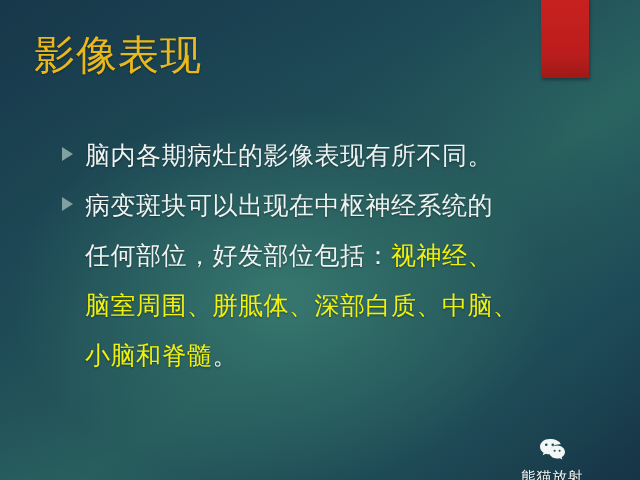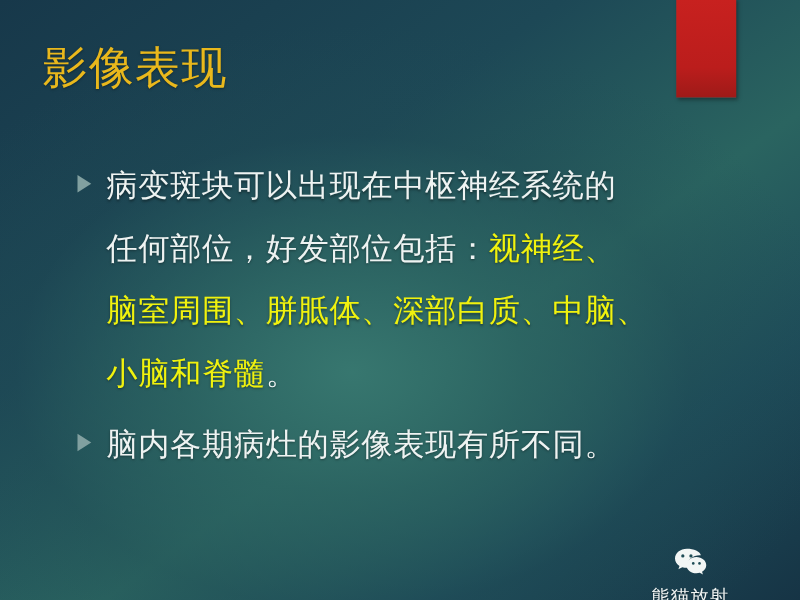--- a/index.html
+++ b/index.html
@@ -32,21 +32,21 @@
     height: 80px;
     background: linear-gradient(180deg, #c8211f 0%, #bb1d1c 70%, #9e1a18 100%);
     box-shadow: 1px 2px 3px rgba(0,0,0,0.35);
   }
 
   
   #title {
     position: absolute;
     left: 34px;
     top: 30px;
-    font-size: 36px;
+    font-size: 41px;
     line-height: 50px;
     color: #e9b81c;
     letter-spacing: 1px;
     font-weight: 400;
     text-shadow: 0 1px 2px rgba(0,0,0,0.35);
     white-space: nowrap;
   }
 
   
   #body-block {
@@ -113,42 +113,42 @@
 <body>
 
 <div id="slide">
 
   <div id="red-block"></div>
 
   <div id="title">影像表现</div>
 
   <div id="body-block">
 
+    <div class="para second">
+      <span class="bullet"></span>
+      <span class="para-text">
+        <span>脑内各期病灶的影像表现有所不同。</span>
+      </span>
+    </div>
+
     <div class="para">
       <span class="bullet"></span>
       <span class="para-text">
         <span>
           <span>病变斑块可以出现在中枢神经系统的</span>
         </span><br>
         <span>
           <span>任何部位，好发部位包括：</span><span class="hl">视神经、</span>
         </span><br>
         <span>
           <span class="hl">脑室周围、胼胝体、深部白质、中脑、</span>
         </span><br>
         <span>
           <span class="hl">小脑和脊髓</span><span>。</span>
         </span>
-      </span>
-    </div>
-
-    <div class="para second">
-      <span class="bullet"></span>
-      <span class="para-text">
-        <span>脑内各期病灶的影像表现有所不同。</span>
       </span>
     </div>
 
   </div>
 
   <div id="watermark">
     <svg id="wechat-icon" viewBox="0 0 54 46">
       <path d="M21 2C10.5 2 2 8.9 2 17.4c0 4.9 2.8 9.2 7.2 12L7.4 34.6l6.2-3.2c2.3 0.7 4.8 1.1 7.4 1.1 0.6 0 1.2 0 1.8-0.1-0.5-1.4-0.8-2.9-0.8-4.4 0-8.7 8.7-15.7 19.4-15.7 0.7 0 1.3 0 2 0.1C41.8 6 32.4 2 21 2z" fill="#f2f6f5"></path>
       <circle cx="14.5" cy="13.5" r="2.6" fill="#1e4c55"></circle>
       <circle cx="27.5" cy="13.5" r="2.6" fill="#1e4c55"></circle>

